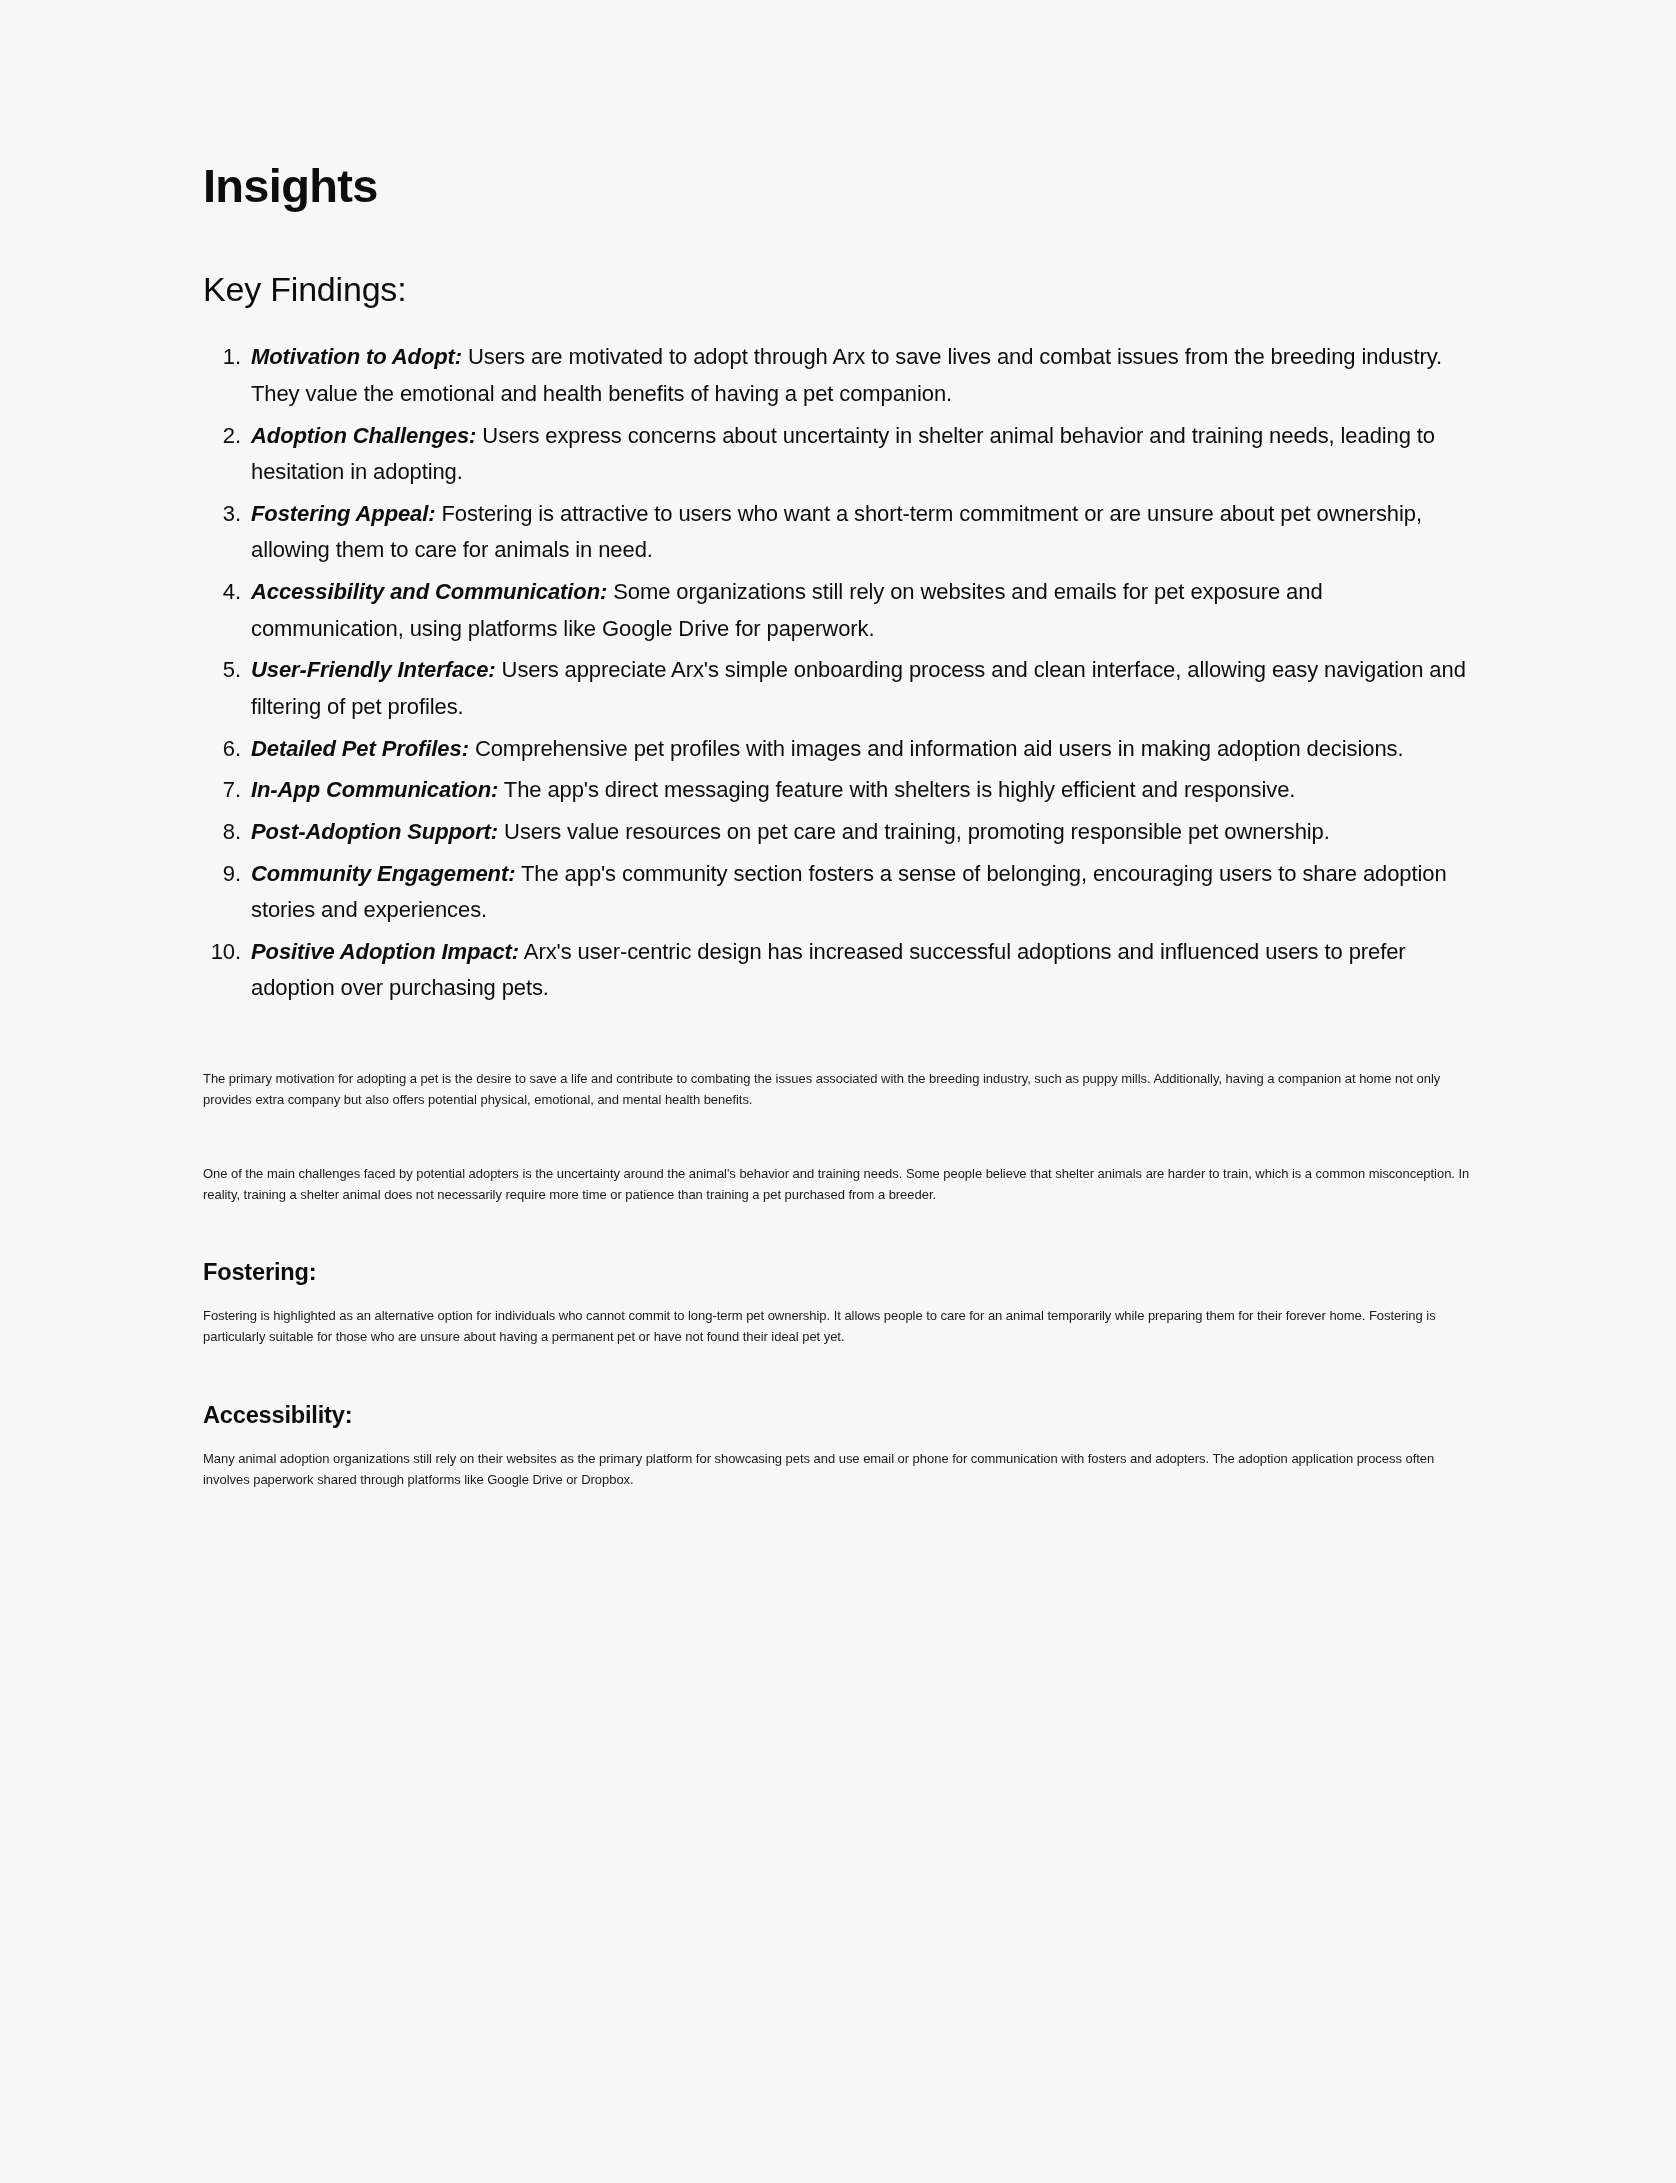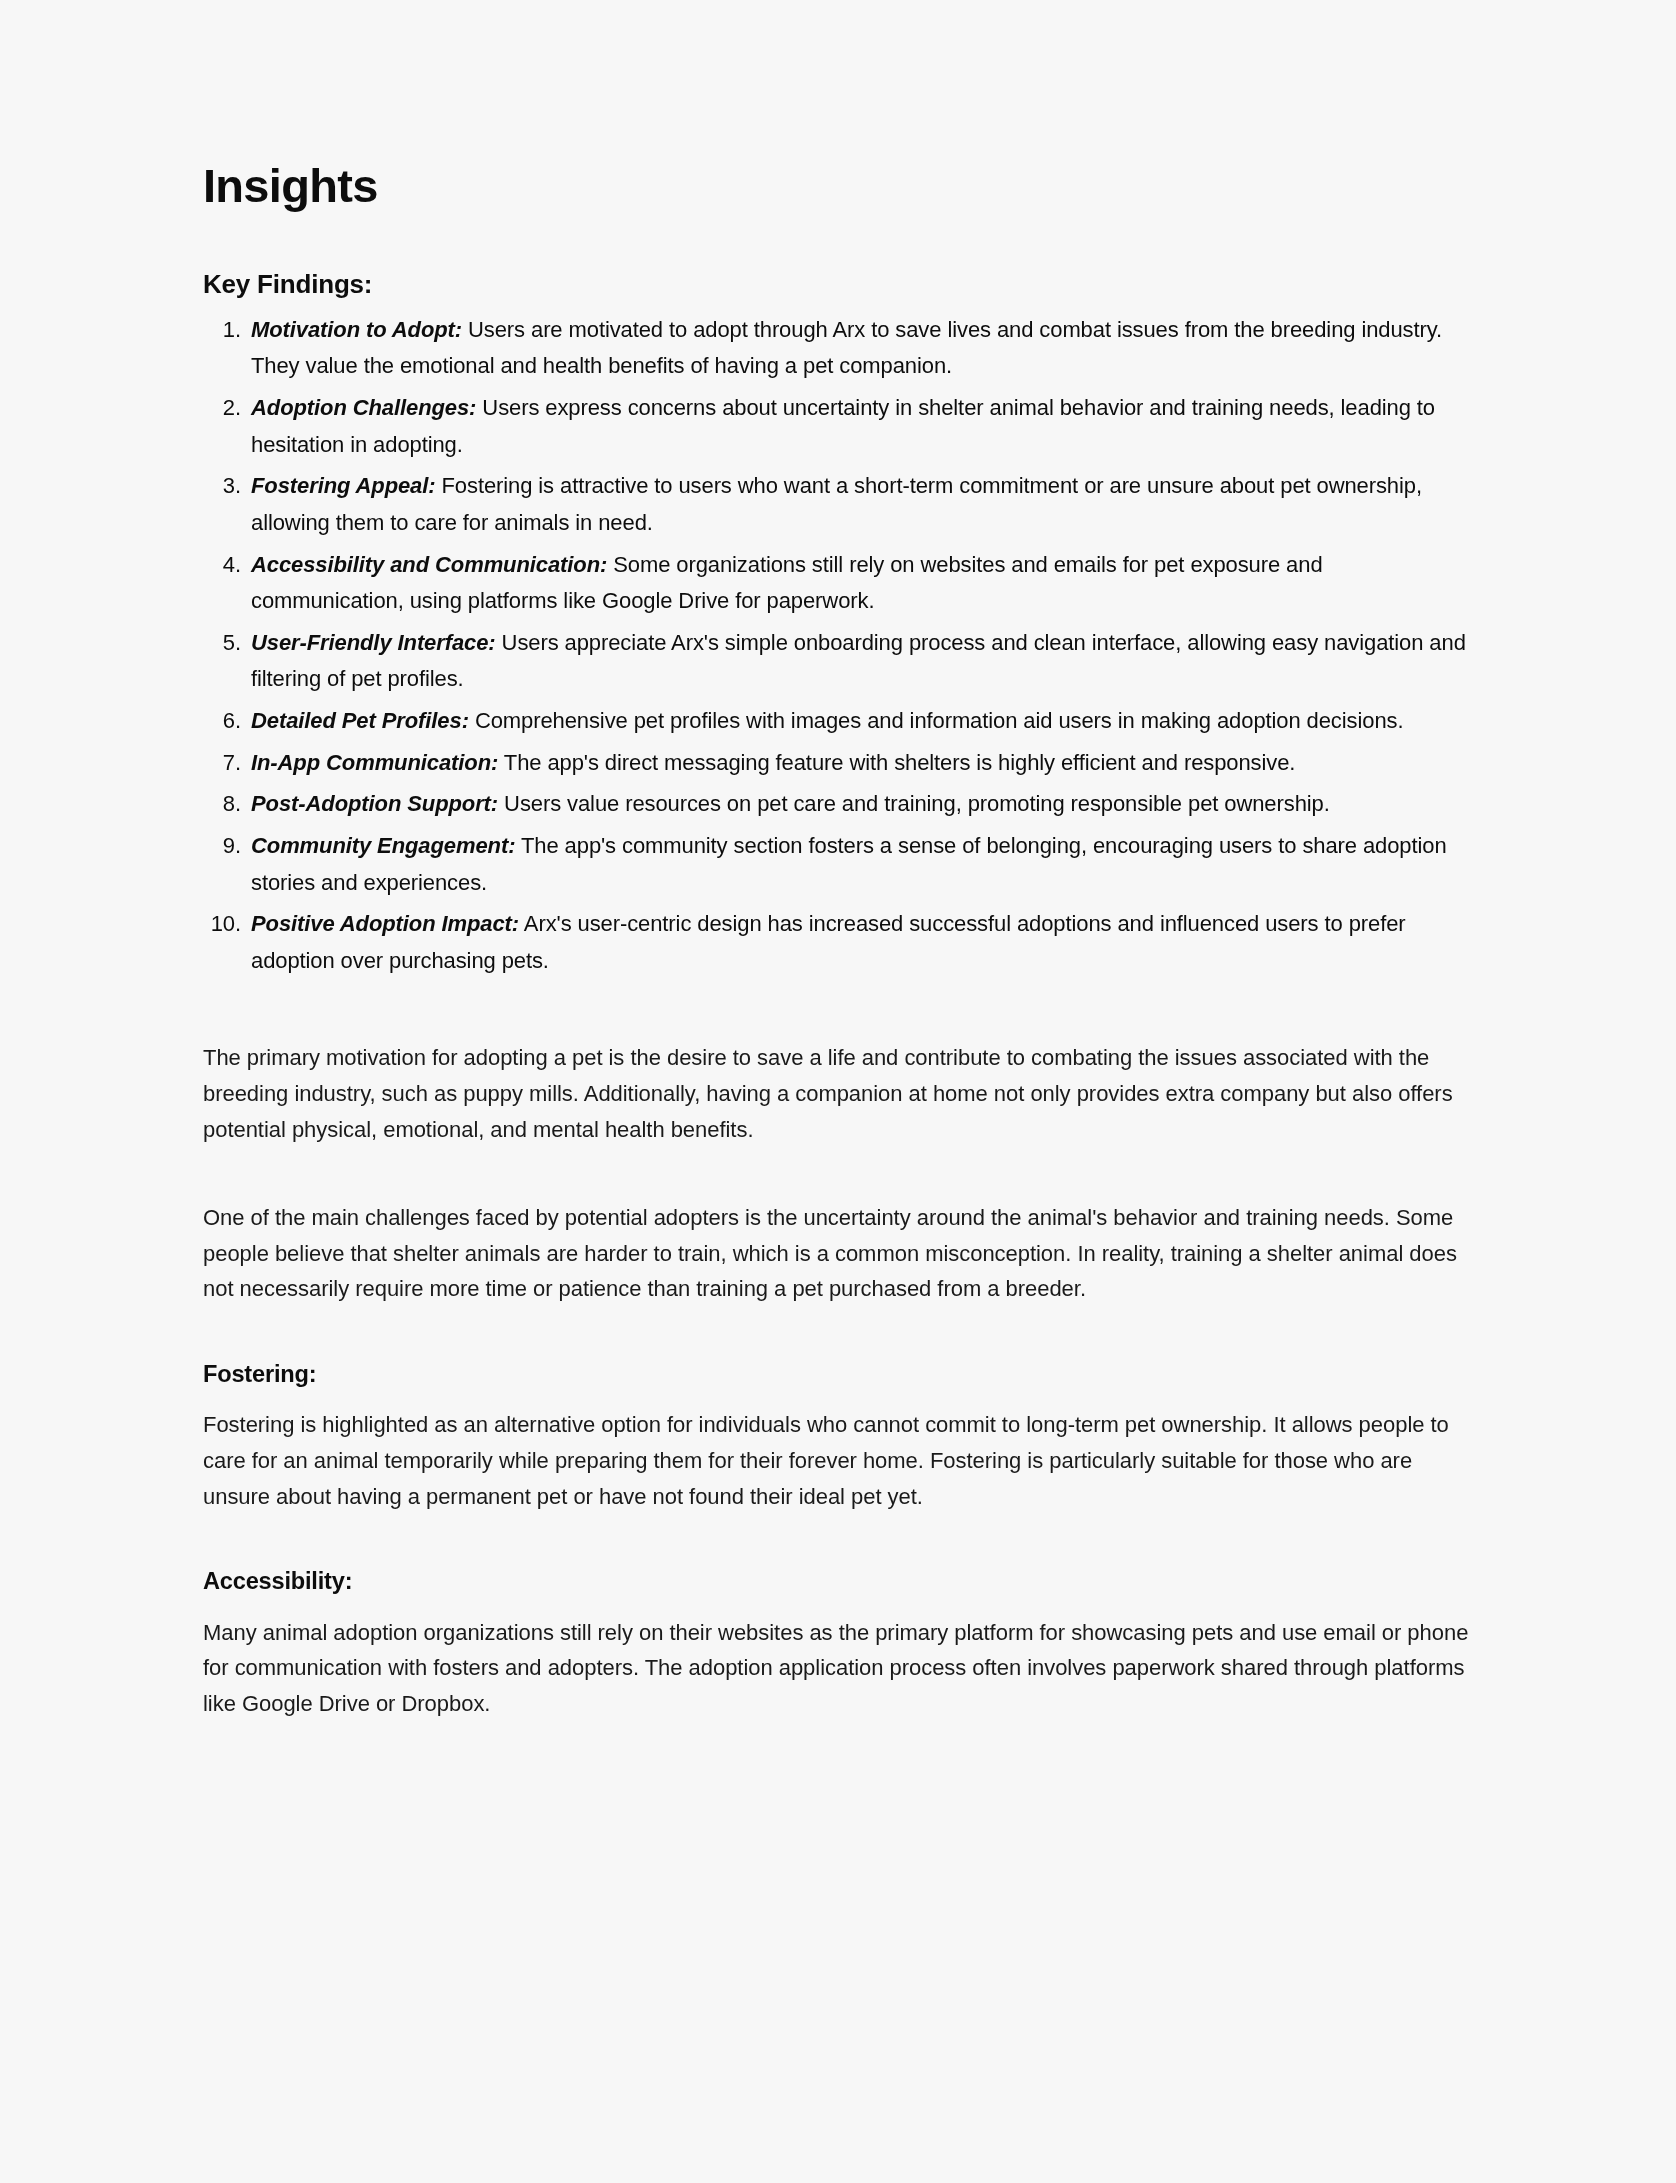--- a/index.html
+++ b/index.html
@@ -28,25 +28,25 @@
   .doc-title {
     font-size: 47px;
     line-height: 1.1;
     font-weight: 700;
     letter-spacing: -0.7px;
     margin: 16px 0 57px 0;
   }
 
   
   .section-heading-strong {
-    font-size: 26px;
+    font-size: 34px;
     line-height: 1.2;
-    font-weight: 700;
+    font-weight: 400;
     letter-spacing: -0.2px;
-    margin: 0 0 12px 0;
+    margin: 0 0 30px 0;
   }
 
   
   ol.findings {
     list-style: none;
     margin: 0;
     padding: 0;
     counter-reset: finding;
   }
   ol.findings > li {
@@ -85,21 +85,21 @@
   }
   .subsection:last-child { margin-bottom: 0; }
   .sub-heading {
     font-size: 23.6px;
     line-height: 1.2;
     font-weight: 700;
     letter-spacing: -0.2px;
     margin: 0 0 19px 0;
   }
   .sub-body {
-    font-size: 22px;
+    font-size: 13px;
     line-height: 1.62;
     font-weight: 400;
     letter-spacing: -0.04px;
     margin: 0;
     max-width: 1271px;
     color: #1a1a1a;
   }
 </style>
 </head>
 <body>

